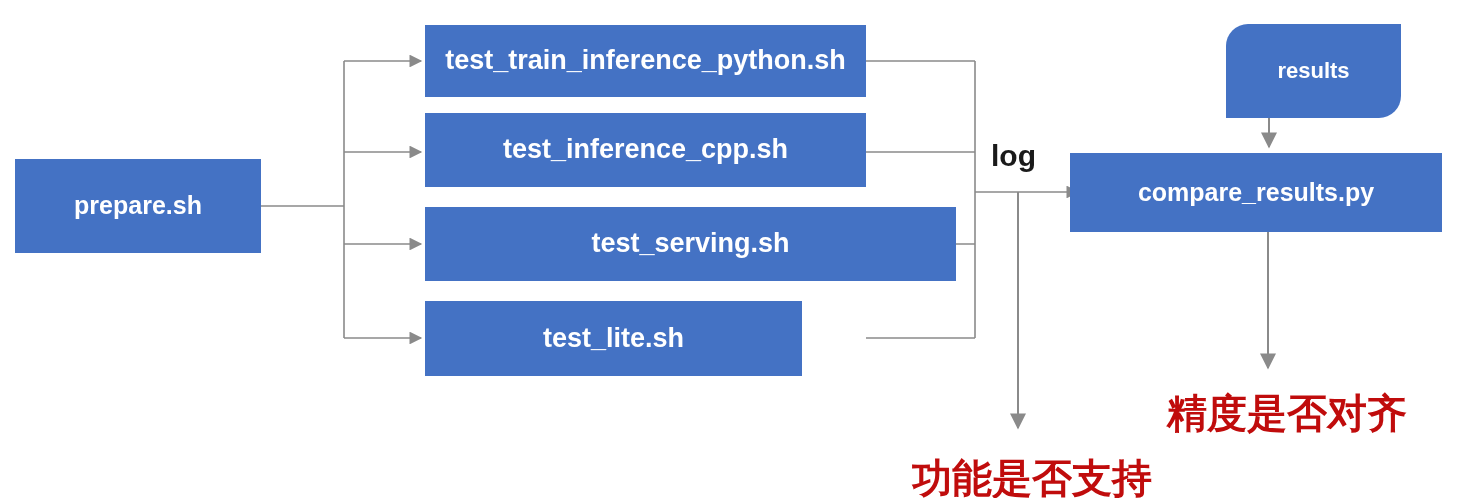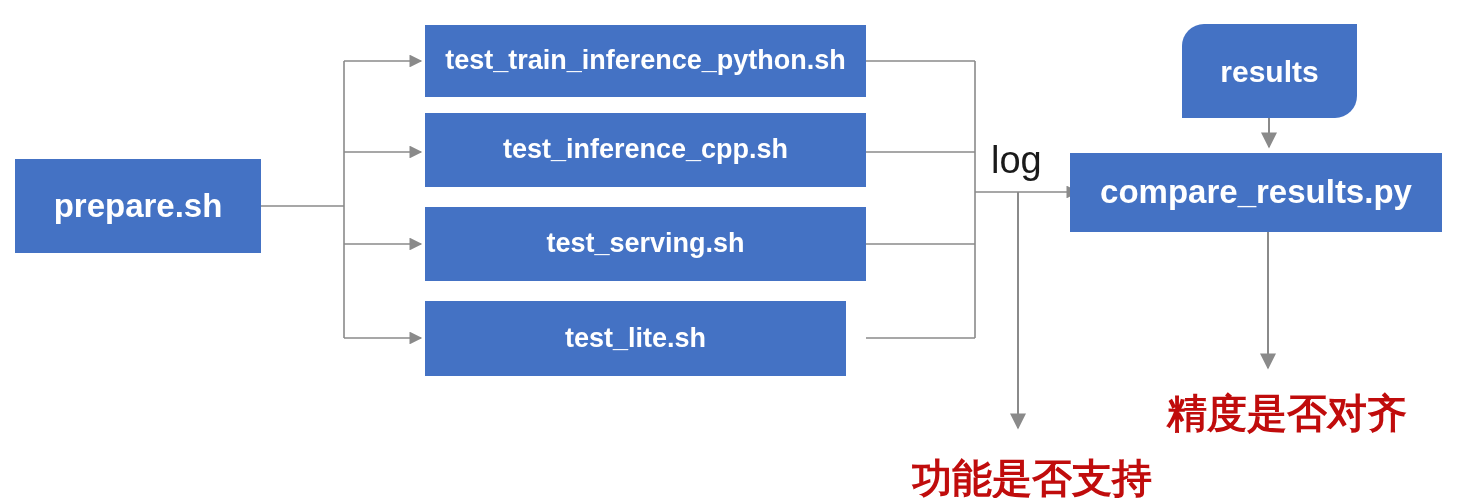--- a/index.html
+++ b/index.html
@@ -43,31 +43,32 @@
     position:absolute;
     background:var(--node-fill);
     color:var(--node-text);
     display:flex;
     align-items:center;
     justify-content:center;
     text-align:center;
     font-weight:bold;
     line-height:1.1;
   }
-  .node.big{font-size:33px;}
+  .node.big{font-size:25px;}
   .node.mid{font-size:27px;}
   .node.results-shape{
     border-radius:22px 0 22px 0;
-    font-size:30px;
+    font-size:22px;
+    margin-left:44px;
   }
   .edge-label{
     position:absolute;
     color:var(--edge-label-color);
-    font-size:38px;
-    font-weight:400;
+    font-size:30px;
+    font-weight:700;
   }
   .annotation{
     position:absolute;
     color:var(--annotation-red);
     font-size:40px;
     font-weight:bold;
     text-align:center;
     white-space:nowrap;
   }
 </style>
@@ -107,23 +108,23 @@
       <path class="edge thick" d="M1268 232 V368" marker-end="url(#arrow)"></path>
     </g>
   </svg>
 
   <div class="node big" style="left:15px;top:159px;width:246px;height:94px;">prepare.sh</div>
 
   <div class="node mid" style="left:425px;top:25px;width:441px;height:72px;">test_train_inference_python.sh</div>
 
   <div class="node mid" style="left:425px;top:113px;width:441px;height:74px;">test_inference_cpp.sh</div>
 
-  <div class="node mid" style="left:425px;top:207px;width:441px;height:74px;">test_serving.sh</div>
+  <div class="node mid" style="left:425px;top:207px;width:531px;height:74px;">test_serving.sh</div>
 
-  <div class="node mid" style="left:425px;top:301px;width:421px;height:75px;">test_lite.sh</div>
+  <div class="node mid" style="left:425px;top:301px;width:377px;height:75px;">test_lite.sh</div>
 
   <div class="node big" style="left:1070px;top:153px;width:372px;height:79px;">compare_results.py</div>
 
   <div class="node results-shape" style="left:1182px;top:24px;width:175px;height:94px;">results</div>
 
   <div class="edge-label" style="left:991px;top:139px;">log</div>
 
   <div class="annotation" style="left:912px;top:443px;width:200px;margin-top:8px;">功能是否支持</div>
 
   <div class="annotation" style="left:1167px;top:386px;width:200px;">精度是否对齐</div>

